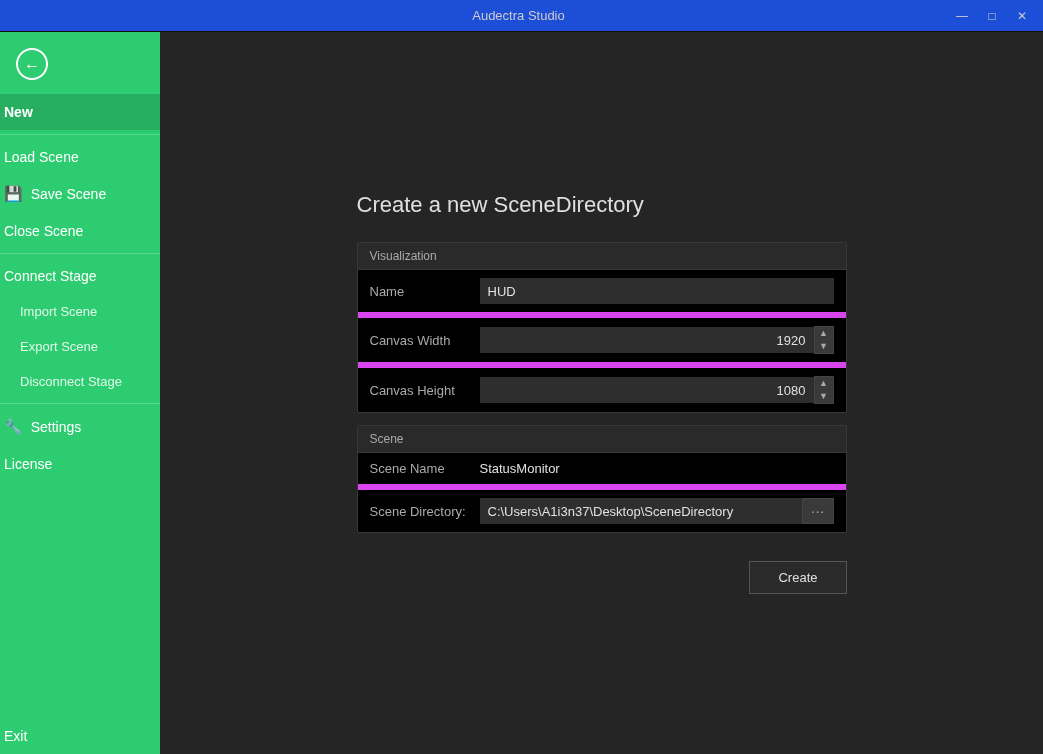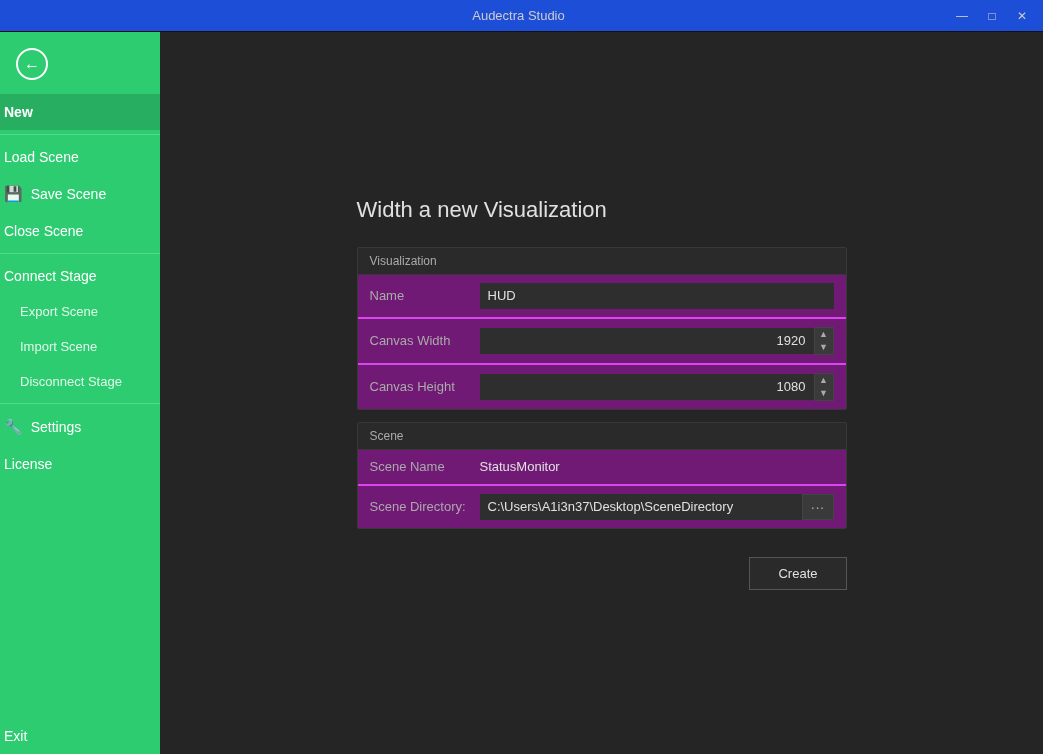--- a/index.html
+++ b/index.html
@@ -134,37 +134,37 @@
     }
 
     .form-title {
       color: #e0e0e0;
       font-size: 22px;
       font-weight: 300;
       margin-bottom: 24px;
     }
 
     .form-section {
-      background: #701a75;
+      background: #000000;
       border: 1px solid #383838;
       border-radius: 2px;
       margin-bottom: 12px;
     }
     .form-section-header {
       background: #2a2a2a;
       padding: 6px 12px;
       color: #aaaaaa;
       font-size: 12px;
       border-bottom: 1px solid #383838;
     }
     .form-row {
       display: flex;
       align-items: center;
       padding: 8px 12px;
-      border-bottom: 2px solid #d946ef;
+      border-bottom: 6px solid #d946ef;
       min-height: 36px;
     }
     .form-row:last-child { border-bottom: none; }
     .form-label {
       color: #aaaaaa;
       font-size: 13px;
       width: 110px;
       flex-shrink: 0;
     }
     .form-input {
@@ -296,25 +296,25 @@
       <span>Close Scene</span>
     </div>
 
     <div class="sidebar-divider"></div>
 
     <div class="sidebar-item">
       <span>Connect Stage</span>
     </div>
 
     <div class="sidebar-item sub">
+      <span>Import Scene</span>
+    </div>
+
+    <div class="sidebar-item sub">
       <span>Export Scene</span>
-    </div>
-
-    <div class="sidebar-item sub">
-      <span>Import Scene</span>
     </div>
 
     <div class="sidebar-item sub">
       <span>Disconnect Stage</span>
     </div>
 
     <div class="sidebar-divider"></div>
 
     <div class="sidebar-item">
       <span class="sidebar-icon">🔧</span>
@@ -327,21 +327,21 @@
 
     <div class="sidebar-spacer"></div>
 
     <div class="sidebar-item">
       <span>Exit</span>
     </div>
   </div>
 
   <div class="content">
     <div class="form-container">
-      <div class="form-title">Width a new Visualization</div>
+      <div class="form-title">Create a new SceneDirectory</div>
 
       <div class="form-section">
         <div class="form-section-header">Visualization</div>
 
         <div class="form-row">
           <span class="form-label">Name</span>
           <input class="form-input" type="text" value="HUD" style="">
         </div>
 
         <div class="form-row">

